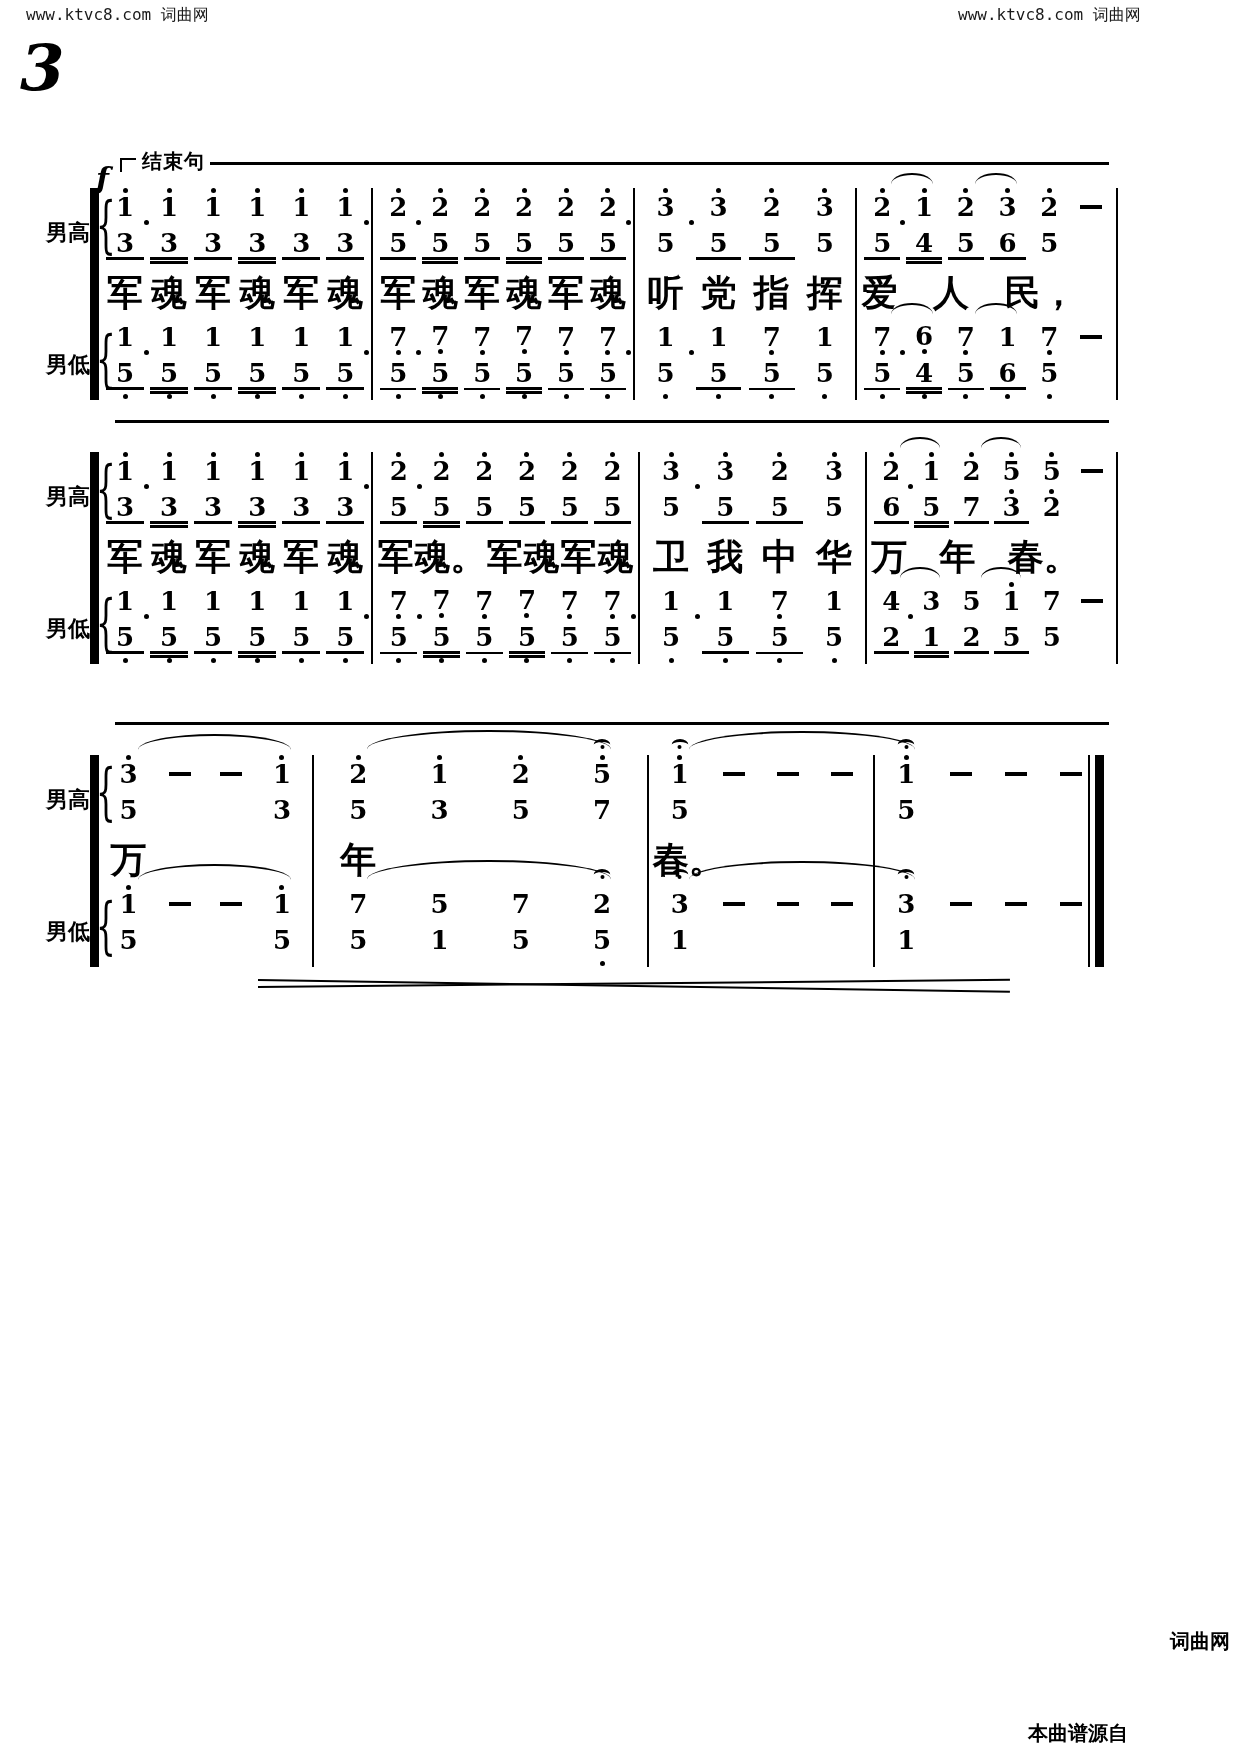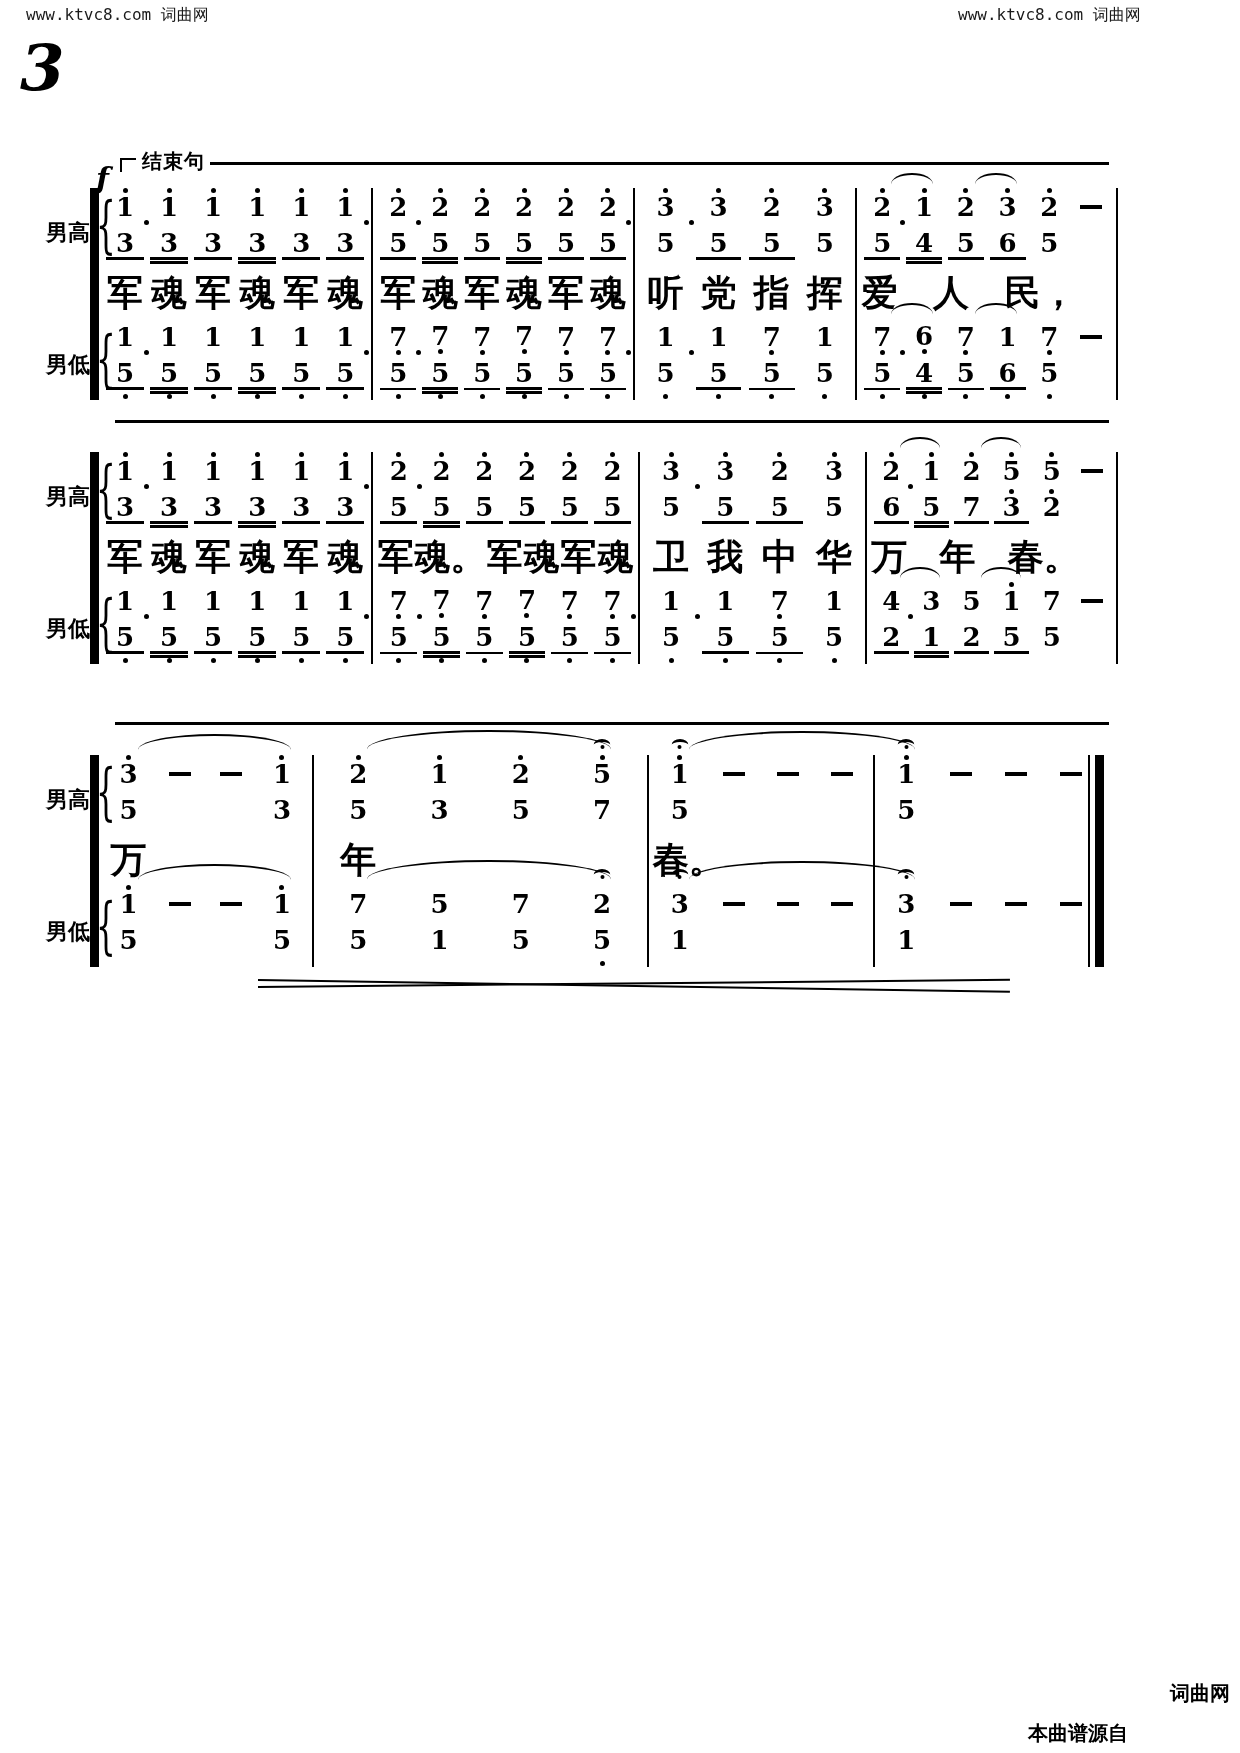--- a/index.html
+++ b/index.html
@@ -49,21 +49,21 @@
   .aug{position:absolute;right:-2px;top:32px;width:5px;height:5px;border-radius:50%;background:#000;}
   .dashbar{width:22px;height:4px;background:#000;margin-top:17px;}
   .ferm{position:absolute;top:-16px;left:50%;transform:translateX(-50%);width:17px;height:9px;
         border-top:3px solid #000;border-radius:100% 100% 0 0;}
   .ferm::after{content:'';position:absolute;left:50%;top:3px;transform:translateX(-50%);
         width:4px;height:4px;background:#000;border-radius:50%;}
   .slur{position:absolute;border-top:2.5px solid #000;border-radius:100% 100% 0 0 / 160% 160% 0 0;}
   .brace{position:absolute;font-family:"DejaVu Serif",serif;font-size:62px;line-height:1;
          transform:scaleX(.5);transform-origin:left center;font-weight:normal;}
   .footer-src{position:absolute;left:1028px;top:1720px;font-size:20px;font-weight:bold;}
-  .footer-site{position:absolute;left:1170px;top:1680px;font-size:20px;font-weight:bold;}
+  .footer-site{position:absolute;left:1170px;top:1628px;font-size:20px;font-weight:bold;}
 </style>
 </head>
 <body>
 
 <div class="page">
 
   <div class="wm wm-l">www.ktvc8.com 词曲网</div>
   <div class="wm wm-r">www.ktvc8.com 词曲网</div>
   <div class="pageno">3</div>
 

